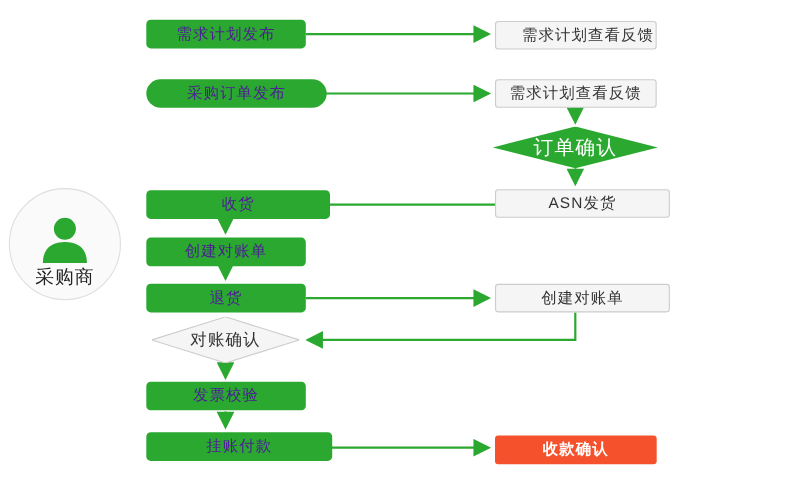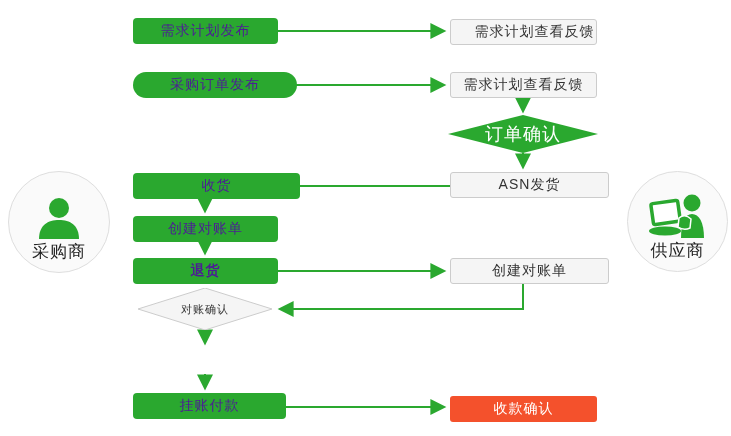--- a/index.html
+++ b/index.html
@@ -67,21 +67,21 @@
     left: 0; top: 0;
     width: 100%; height: 100%;
   }
   .diamond .diamond-label {
     position: relative;
     font-size: 18px;
     letter-spacing: 1px;
     white-space: nowrap;
   }
   .diamond.green-d .diamond-label { color: #ffffff; }
-  .diamond.light-d .diamond-label { color: var(--text-dark, #333333); font-size: 11px; }
+  .diamond.light-d .diamond-label { color: var(--text-dark, #333333); font-size: 15px; }
 
   .actor-circle {
     position: absolute;
     box-sizing: border-box;
     border-radius: 50%;
     background: var(--circle-bg, #fafafa);
     border: 1px solid var(--circle-border, #dedede);
     display: flex;
     flex-direction: column;
     align-items: center;
@@ -124,43 +124,34 @@
   </svg>
 
   <div class="actor-circle" style="left:8px; top:171px; width:102px; height:102px;">
     <svg class="actor-icon" width="50" height="44" viewBox="0 0 48 44" aria-hidden="true">
       <circle class="icon-fill" cx="24" cy="11" r="10"></circle>
       <path class="icon-fill" d="M4,42 C4,28 13,23 24,23 C35,23 44,28 44,42 Z"></path>
     </svg>
     <div class="actor-label">采购商</div>
   </div>
 
-  <div class="actor-circle" style="left:627px; top:171px; width:101px; height:101px;">
-    <svg class="actor-icon" width="60" height="46" viewBox="0 0 60 46" aria-hidden="true">
-      <circle class="icon-fill" cx="44" cy="9" r="8.5"></circle>
-      <path class="icon-fill" d="M33,44 C33,28 37,20 44,20 C51,20 56,28 56,44 Z"></path>
-      <rect x="4" y="8" width="27" height="21" rx="2" transform="rotate(-8 17 18)" style="fill:#ffffff; stroke:var(--green,#2aa82f); stroke-width:3.5"></rect>
-      <ellipse class="icon-fill" cx="17" cy="37" rx="16" ry="4.5"></ellipse>
-      <path class="icon-fill" d="M31,24 q6,-5 12,1 l-1,9 q-6,3 -12,-1 z" style="stroke:#ffffff; stroke-width:1.5"></path>
-    </svg>
-    <div class="actor-label">供应商</div>
-  </div>
 
   <div class="node green" style="left:133px; top:18px;  width:145px;">需求计划发布</div>
   <div class="node green" style="left:133px; top:72px;  width:164px;border-radius:13px;">采购订单发布</div>
   <div class="node green" style="left:133px; top:173px; width:167px;">收货</div>
   <div class="node green" style="left:133px; top:216px; width:145px;">创建对账单</div>
-  <div class="node green" style="left:133px; top:258px; width:145px;font-weight:bold;">退货</div>
-  <div class="node green" style="left:133px; top:393px; width:153px;">挂账付款</div>
+  <div class="node green" style="left:133px; top:258px; width:145px;">退货</div>
+  <div class="node green" style="left:133px; top:347px; width:145px;">发票校验</div>
+  <div class="node green" style="left:133px; top:393px; width:169px;">挂账付款</div>
 
   <div class="node light" style="left:450px; top:19px;  width:147px;padding-left:22px;">需求计划查看反馈</div>
   <div class="node light" style="left:450px; top:72px;  width:147px;">需求计划查看反馈</div>
   <div class="node light" style="left:450px; top:172px; width:159px;">ASN发货</div>
   <div class="node light" style="left:450px; top:258px; width:159px;">创建对账单</div>
-  <div class="node red" style="left:450px; top:396px; width:147px;">收款确认</div>
+  <div class="node red" style="left:450px; top:396px; width:147px;font-weight:bold;">收款确认</div>
 
   <div class="diamond green-d" style="left:448px; top:115px; width:150px; height:38px;">
     <svg class="diamond-shape" viewBox="0 0 150 38" preserveAspectRatio="none" aria-hidden="true">
       <polygon points="75,0 150,19 75,38 0,19" style="fill:var(--green,#2aa82f)"></polygon>
     </svg>
     <span class="diamond-label">订单确认</span>
   </div>
 
   <div class="diamond light-d" style="left:138px; top:288px; width:134px; height:42px;">
     <svg class="diamond-shape" viewBox="0 0 134 42" preserveAspectRatio="none" aria-hidden="true">

